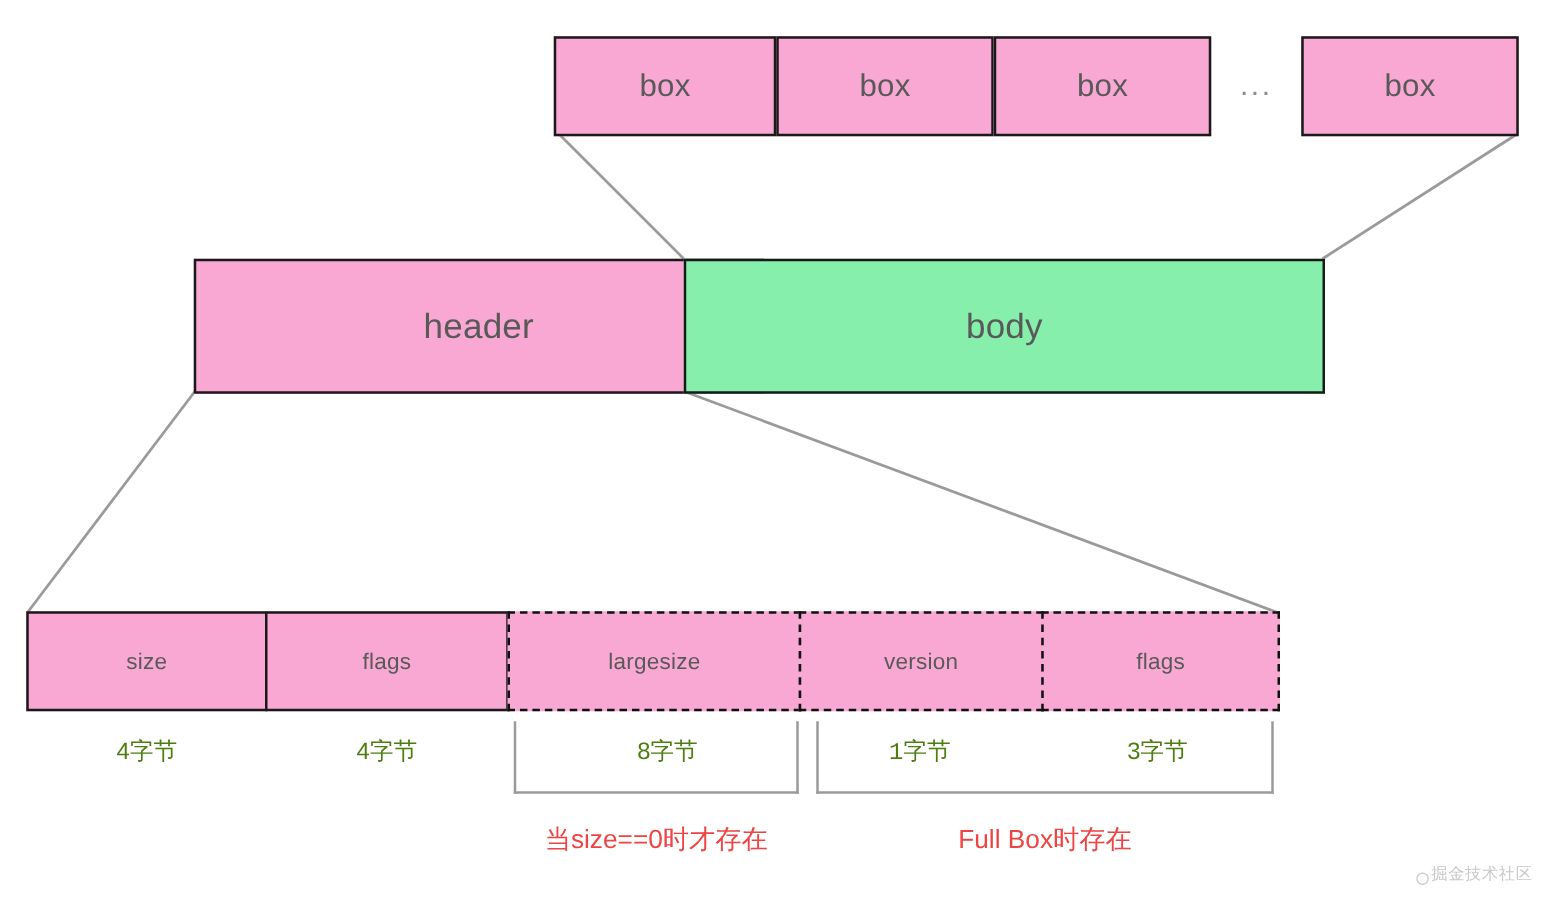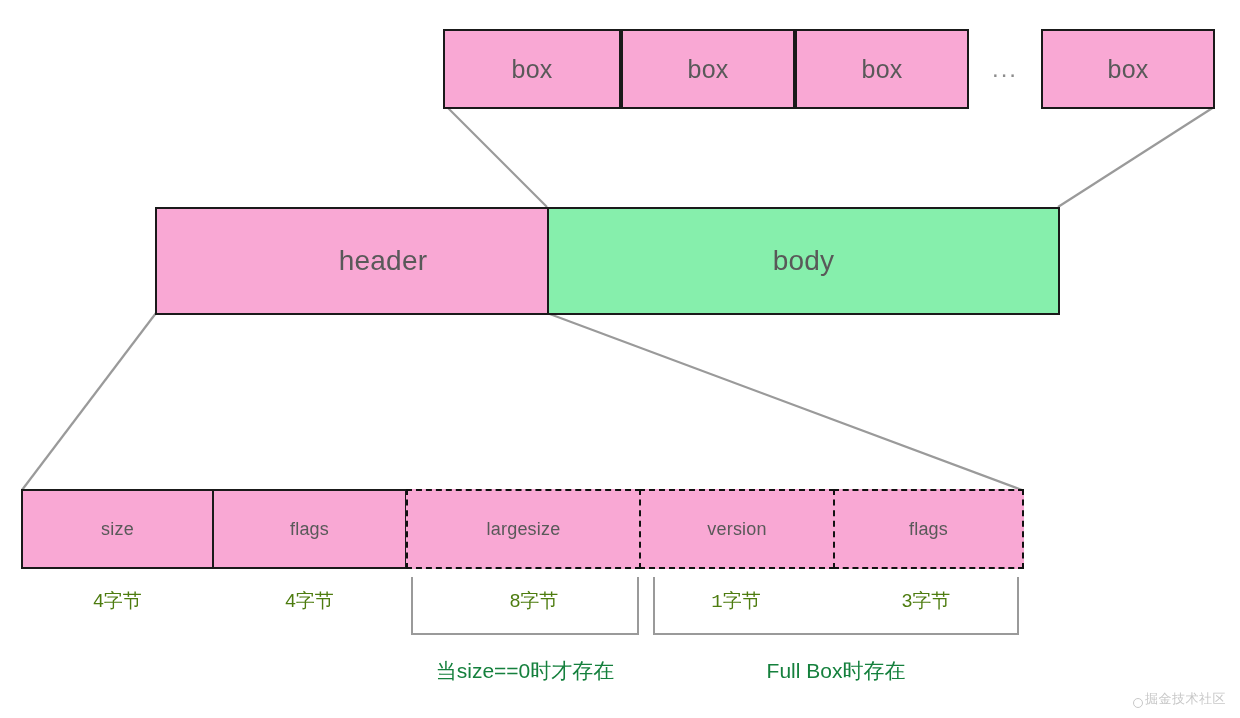--- a/index.html
+++ b/index.html
@@ -75,21 +75,21 @@
 
   
   .bracket {
     border-left: 2px solid #9a9a9a;
     border-right: 2px solid #9a9a9a;
     border-bottom: 2px solid #9a9a9a;
     box-sizing: border-box;
   }
 
   .note-red {
-    color: #15803d;
+    color: #ef4444;
     font-size: 21px;
     display: flex;
     align-items: center;
     justify-content: center;
     white-space: nowrap;
   }
 
   .watermark {
     color: #c8c8c8;
     font-size: 13px;

